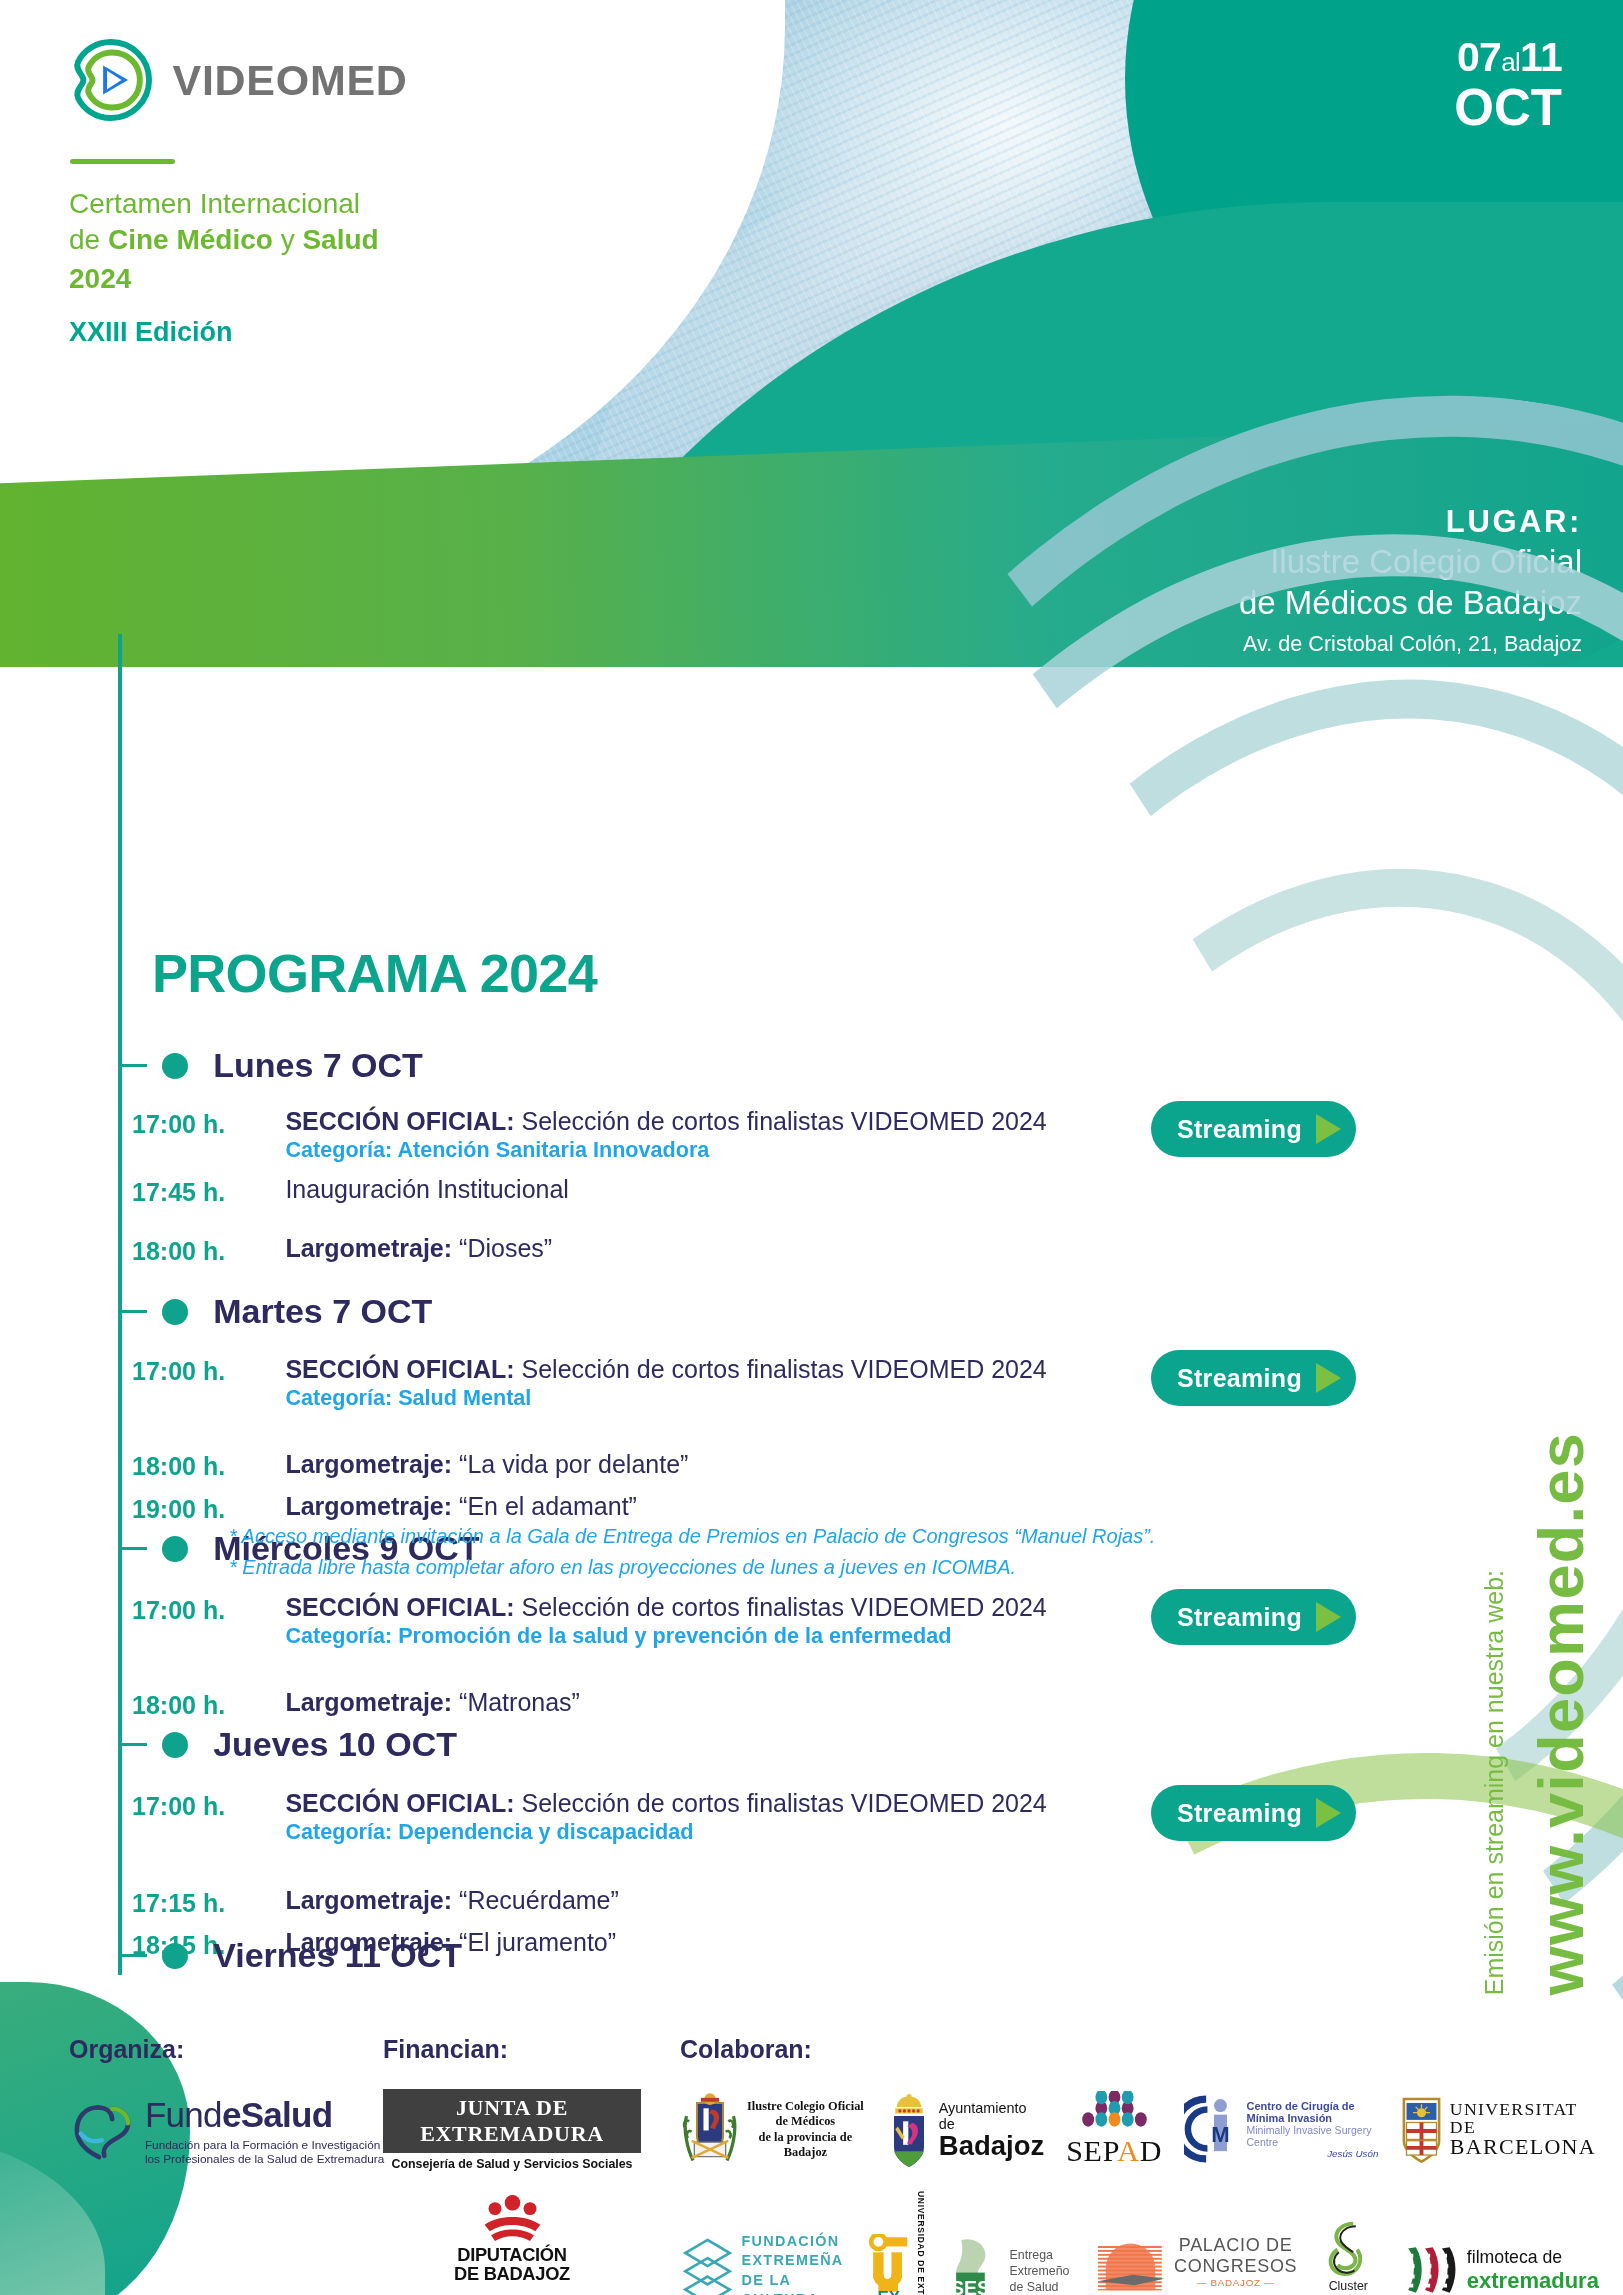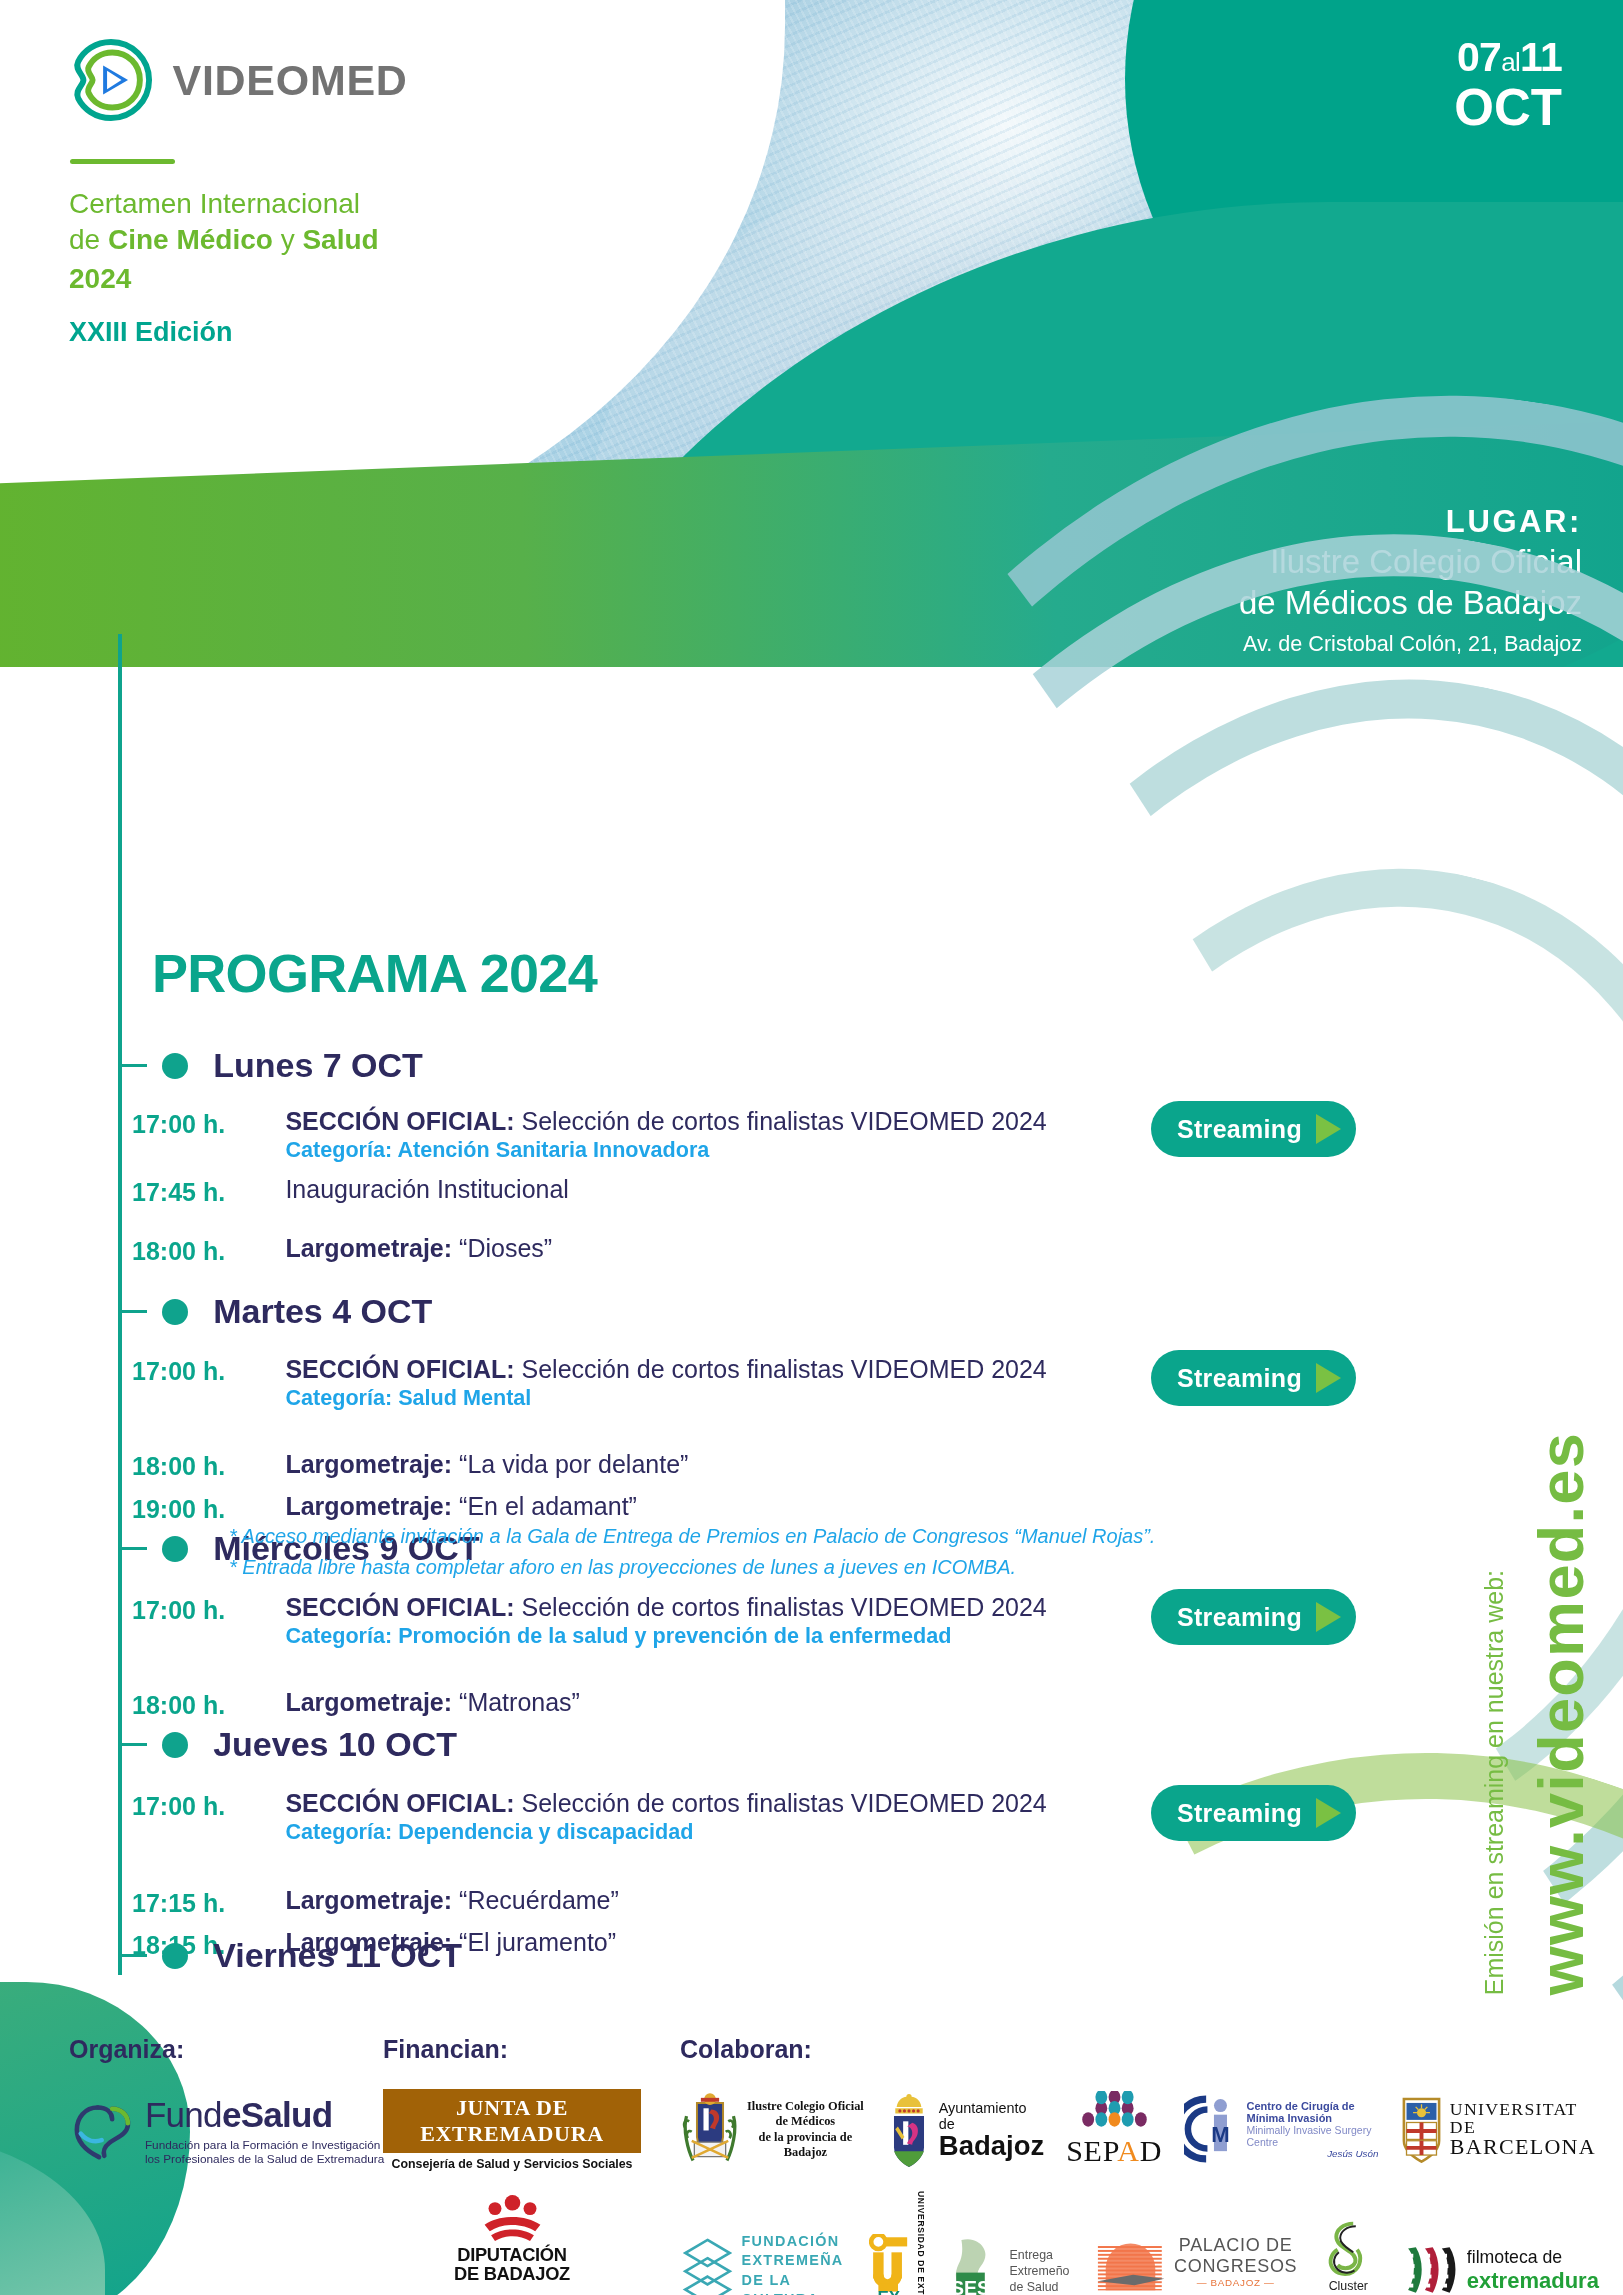--- a/index.html
+++ b/index.html
@@ -159,21 +159,21 @@
   .fcol { position:absolute; }
   .fhead { font-size:25px; font-weight:bold; color:#2e2a5e; }
 
   .logo-box { display:flex; align-items:center; }
   .cs-mark { width:68px; height:68px; position:relative; flex:0 0 auto;}
   .fs-name { font-size:35px; color:#2e2a5e; letter-spacing:-0.7px;}
   .fs-name .l { font-weight:300; }
   .fs-name .b { font-weight:bold; }
   .fs-sub { font-size:11.8px; color:#2e2a5e; line-height:1.25; margin-top:2.6px;}
 
-  .junta { background:#a16207; color:#fff; font-size:22px; font-weight:bold;
+  .junta { background:#404040; color:#fff; font-size:22px; font-weight:bold;
            padding:5.9px 10.5px; letter-spacing:0.7px; font-family:"Liberation Serif", serif; text-align:center;}
   .junta-sub { font-size:12.4px; color:#111; text-align:center; margin-top:4.6px; font-weight:bold;}
 
   .dip { text-align:center; }
   .dip-name { font-size:18.3px; font-weight:bold; color:#111; line-height:1.05; letter-spacing:-0.3px;}
 
   .col-logo { display:flex; align-items:center; gap:6.5px; }
   .col-cap { font-size:12.4px; font-weight:bold; color:#111; font-family:"Liberation Serif", serif; line-height:1.25; text-align:center;}
 
   .sepad { font-size:30px; font-family:"Liberation Serif", serif; color:#111; letter-spacing:0.7px;}
@@ -279,21 +279,21 @@
   <div class="badge" style="left:1151px; top:408px;">
     <span class="lbl">Streaming</span>
     <span class="play"></span>
   </div>
 
   <div class="hl" style="left:300px; top:654px; width:841px; height:97px;"></div>
   <div class="day" style="top:599px;">
     <div class="day-head">
       <span class="day-dash"></span>
       <span class="day-dot"></span>
-      <span class="day-name">Martes 4 OCT</span>
+      <span class="day-name">Martes 7 OCT</span>
     </div>
     <div class="rows" style="margin-top:23.6px;">
       <div class="row">
         <span class="time">17:00 h.</span>
         <span class="desc">
           <b>SECCIÓN OFICIAL:</b><span> Selección de cortos finalistas VIDEOMED 2024</span>
           <div class="cat">Categoría: Salud Mental</div>
         </span>
       </div>
       <div class="row" style="margin-top:39px;">

